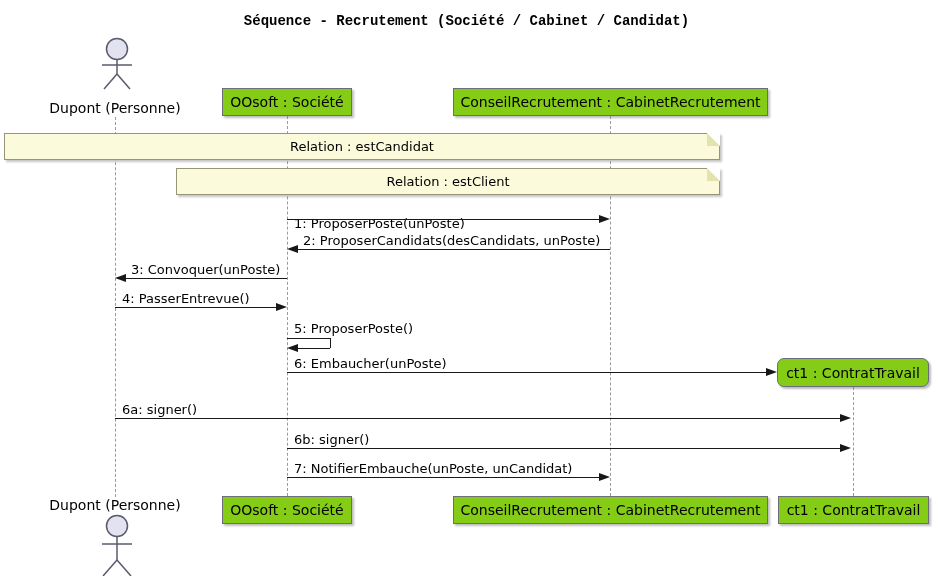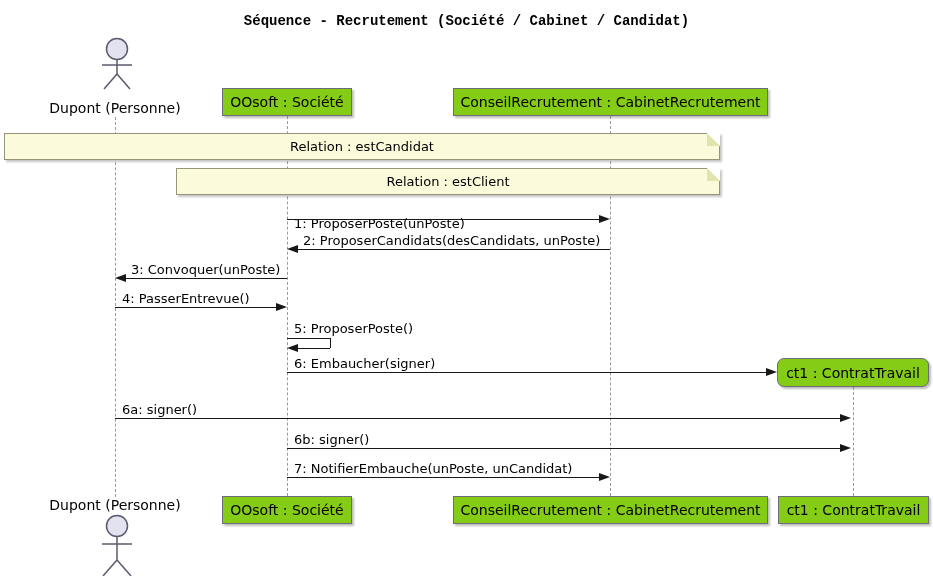--- a/index.html
+++ b/index.html
@@ -98,21 +98,21 @@
   <div class="msg-label" style="left:122px; top:291px;">4: PasserEntrevue()</div>
   <div class="line" style="left:115px; top:307px; width:161px;"></div>
   <div class="ah-r" style="left:276px; top:303px;"></div>
 
   <div class="msg-label" style="left:294px; top:321px;">5: ProposerPoste()</div>
   <div class="line" style="left:287px; top:338px; width:43px;"></div>
   <div class="vline" style="left:330px; top:338px; height:10px;"></div>
   <div class="line" style="left:298px; top:348px; width:32px;"></div>
   <div class="ah-l" style="left:287px; top:344px;"></div>
 
-  <div class="msg-label" style="left:294px; top:356px;">6: Embaucher(signer)</div>
+  <div class="msg-label" style="left:294px; top:356px;">6: Embaucher(unPoste)</div>
   <div class="line" style="left:287px; top:372px; width:479px;"></div>
   <div class="ah-r" style="left:766px; top:368px;"></div>
   <div class="pbox rounded" style="left:777px; top:358px; width:152px; height:29px;">
     <span>ct1 : ContratTravail</span>
   </div>
 
   <div class="msg-label" style="left:122px; top:402px;text-align:right;">6a: signer()</div>
   <div class="line" style="left:115px; top:418px; width:725px;"></div>
   <div class="ah-r" style="left:840px; top:414px;"></div>
 

